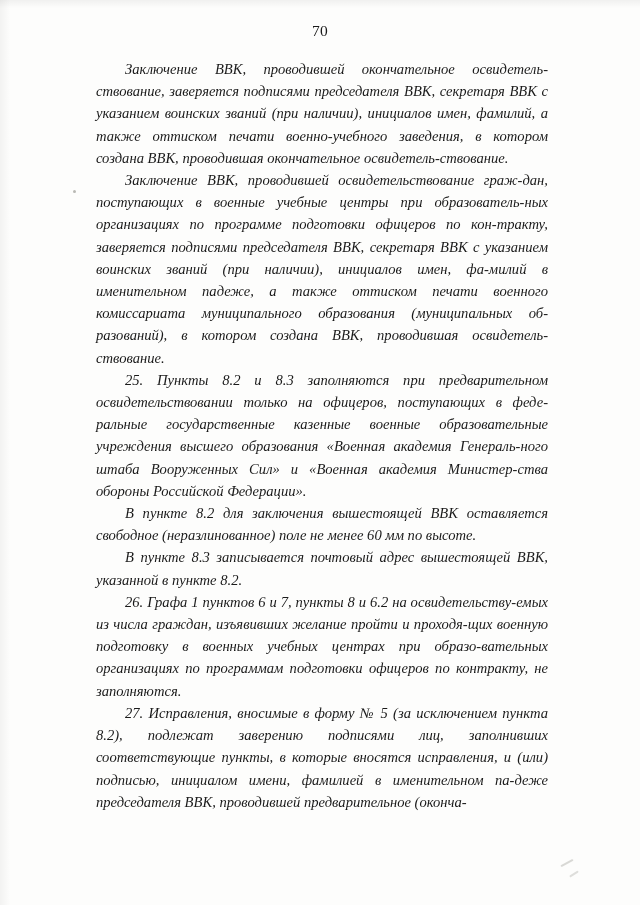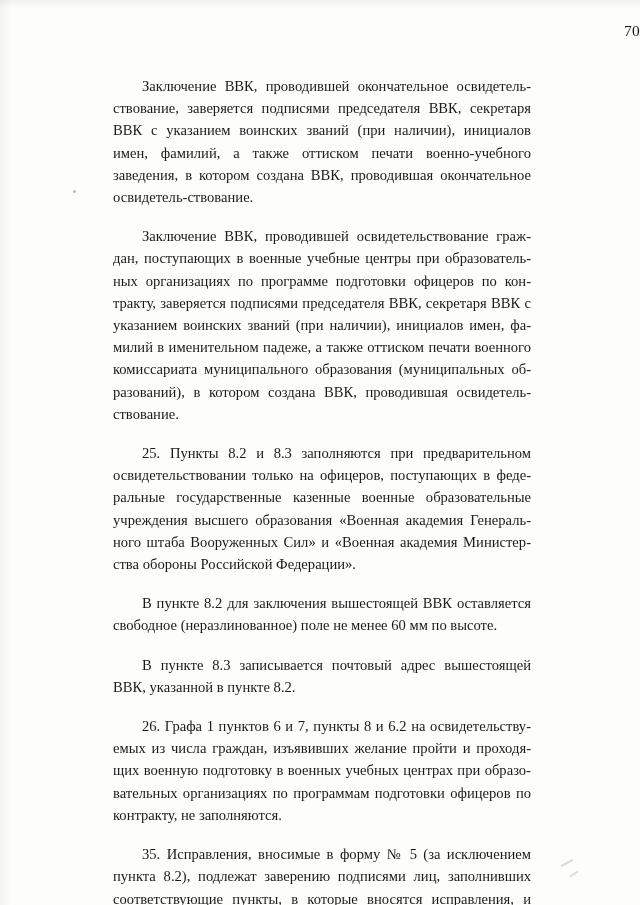--- a/index.html
+++ b/index.html
@@ -20,40 +20,41 @@
     top: 0; left: 0;
     width: 640px;
     height: 905px;
     background: #fdfdfc;
   }
   .page-number {
     position: absolute;
     top: 22px;
     left: 0;
     width: 640px;
-    text-align: right;
+    text-align: center;
     font-size: 15.5px;
     letter-spacing: 0.2px;
   }
   .body-text {
     position: absolute;
     top: 58px;
     left: 96px;
     width: 452px;
     font-size: 14.6px;
     line-height: 22.2px;
     text-align: justify;
     text-justify: inter-word;
     -webkit-hyphens: manual;
     hyphens: manual;
   }
   .para {
-    margin: 17px;
+    margin: 0;
     text-indent: 29px;
     text-align: justify;
+    font-style: italic;
   }
   .para:last-child {
     text-align: justify;
   }
   .speck {
     position: absolute;
     background: #b9b9b4;
     border-radius: 50%;
   }
   .speck-a { left: 73px; top: 190px; width: 3px; height: 3px; }
@@ -81,19 +82,19 @@
 
   <div class="page-number">70</div>
 
   <div class="body-text">
     <p class="para">Заключение ВВК, проводившей окончательное освидетель-ствование, заверяется подписями председателя ВВК, секретаря ВВК с указанием воинских званий (при наличии), инициалов имен, фамилий, а также оттиском печати военно-учебного заведения, в котором создана ВВК, проводившая окончательное освидетель-ствование.</p>
     <p class="para">Заключение ВВК, проводившей освидетельствование граж-дан, поступающих в военные учебные центры при образователь-ных организациях по программе подготовки офицеров по кон-тракту, заверяется подписями председателя ВВК, секретаря ВВК с указанием воинских званий (при наличии), инициалов имен, фа-милий в именительном падеже, а также оттиском печати военного комиссариата муниципального образования (муниципальных об-разований), в котором создана ВВК, проводившая освидетель-ствование.</p>
     <p class="para">25. Пункты 8.2 и 8.3 заполняются при предварительном освидетельствовании только на офицеров, поступающих в феде-ральные государственные казенные военные образовательные учреждения высшего образования «Военная академия Генераль-ного штаба Вооруженных Сил» и «Военная академия Министер-ства обороны Российской Федерации».</p>
     <p class="para">В пункте 8.2 для заключения вышестоящей ВВК оставляется свободное (неразлинованное) поле не менее 60 мм по высоте.</p>
     <p class="para">В пункте 8.3 записывается почтовый адрес вышестоящей ВВК, указанной в пункте 8.2.</p>
     <p class="para">26. Графа 1 пунктов 6 и 7, пункты 8 и 6.2 на освидетельству-емых из числа граждан, изъявивших желание пройти и проходя-щих военную подготовку в военных учебных центрах при образо-вательных организациях по программам подготовки офицеров по контракту, не заполняются.</p>
-    <p class="para">35. Исправления, вносимые в форму № 5 (за исключением пункта 8.2), подлежат заверению подписями лиц, заполнивших соответствующие пункты, в которые вносятся исправления, и (или) подписью, инициалом имени, фамилией в именительном па-деже председателя ВВК, проводившей предварительное (оконча-</p>
+    <p class="para">27. Исправления, вносимые в форму № 5 (за исключением пункта 8.2), подлежат заверению подписями лиц, заполнивших соответствующие пункты, в которые вносятся исправления, и (или) подписью, инициалом имени, фамилией в именительном па-деже председателя ВВК, проводившей предварительное (оконча-</p>
   </div>
 
   <div class="speck speck-a"></div>
   <div class="speck speck-b"></div>
   <div class="speck speck-c"></div>
 </div>
 
 </body></html>

